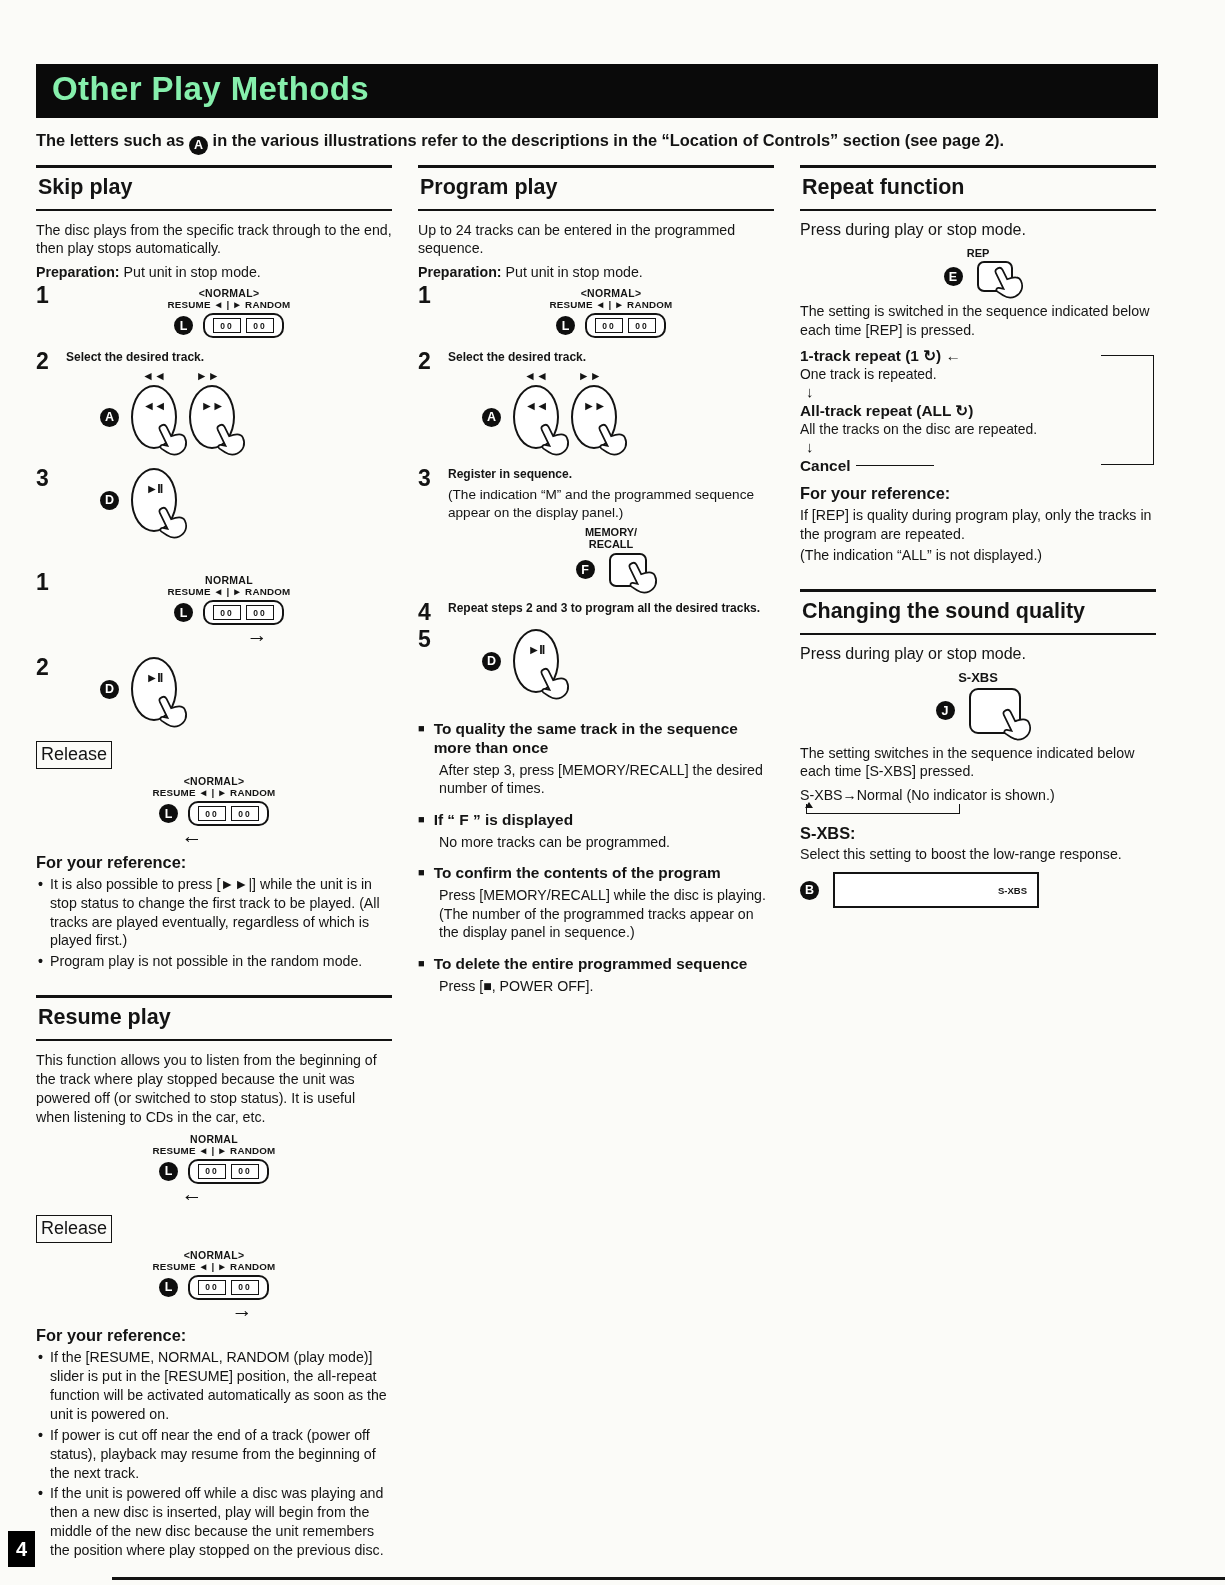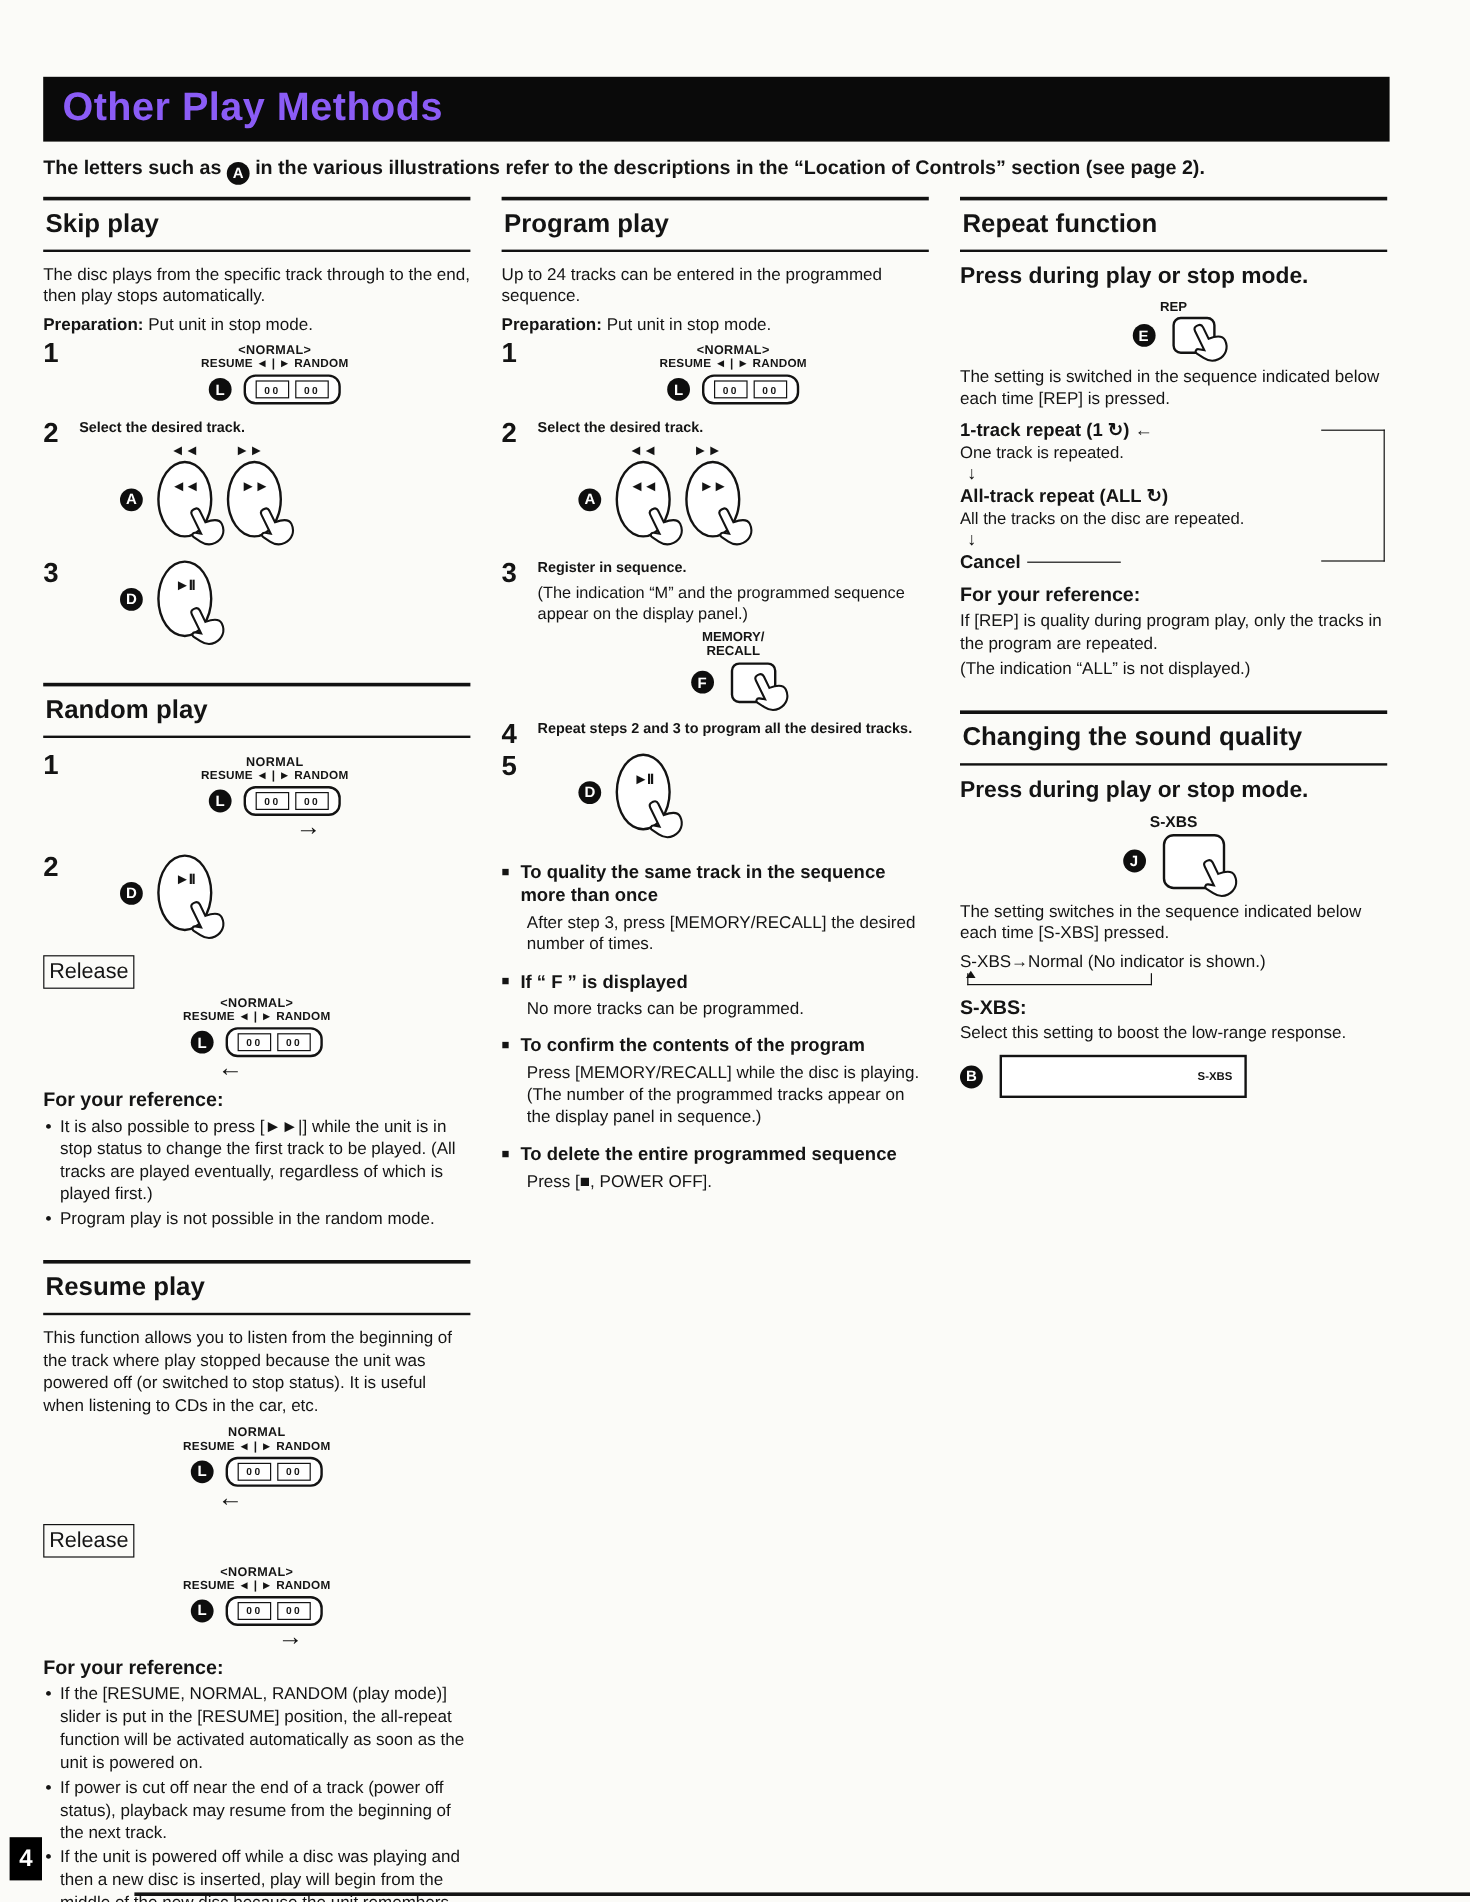--- a/index.html
+++ b/index.html
@@ -1,19 +1,19 @@
 <!DOCTYPE html>
 <html><head>
 <meta charset="utf-8">
 <style>
   html,body{margin:0;padding:0}
   body{width:1225px;height:1585px;position:relative;background:#fbfbf8;color:#141414;
        font-family:"Liberation Sans",sans-serif;overflow:hidden}
   .sheet{padding:64px 36px 0 36px}
-  .banner{background:#0a0a0a;color:#8b5cf6;font-size:33px;font-weight:700;letter-spacing:.4px;
+  .banner{background:#0a0a0a;color:#86efac;font-size:33px;font-weight:700;letter-spacing:.4px;
           padding:6px 16px 10px;width:1122px;box-sizing:border-box}
   .intro{font-weight:700;font-size:16.4px;margin:13px 0 8px}
   .badge{display:inline-flex;align-items:center;justify-content:center;width:19px;height:19px;
          border-radius:50%;background:#0e0e0e;color:#fff;font-size:12.5px;font-weight:700;
          vertical-align:-3px;flex:0 0 auto}
   .cols{display:flex;gap:26px;margin-top:10px;align-items:flex-start}
   .col{width:356px;flex:0 0 auto}
   h2.sec{font-size:21.5px;font-weight:700;margin:0 0 10px;border-top:3px solid #121212;
          border-bottom:2px solid #121212;padding:7px 2px 9px}
   .col section + section{margin-top:24px}
@@ -58,21 +58,21 @@
   .reftitle{font-size:16.4px;font-weight:700;margin:8px 0 3px}
   ul.ref{margin:0;padding-left:14px;list-style:none}
   ul.ref li{font-size:14.2px;line-height:1.33;position:relative;margin-bottom:2px}
   ul.ref li::before{content:"\2022";position:absolute;left:-12px;font-weight:700}
   
   .pbullet{margin:12px 0 0}
   .pb-title{font-size:15.4px;font-weight:700;display:flex;gap:9px;line-height:1.25}
   .pb-title::before{content:"\25A0";font-size:11px;margin-top:3px}
   .pb-body{font-size:14.2px;line-height:1.33;margin:3px 0 0 21px}
   
-  .subbold{font-size:19px;font-weight:700;margin:0 0 8px}
+  .subbold{font-size:16px;font-weight:400;margin:0 0 8px}
   .flow{position:relative;margin:6px 0 8px;padding-right:62px}
   .flowbracket{position:absolute;top:9px;bottom:11px;right:2px;width:52px;
                border:1.6px solid #131313;border-left:none}
   .ftitle{font-size:15.4px;font-weight:700;line-height:1.3}
   .fdesc{font-size:13.9px;margin:0 0 1px}
   .fdown{font-size:15px;font-weight:700;margin:0 0 1px;padding-left:6px}
   .cancelrow{display:flex;align-items:center}
   .cancelline{flex:0 0 78px;border-top:1.5px solid #131313;margin-left:6px;height:0}
   .backarrow{font-weight:700}
   
@@ -177,21 +177,20 @@
                 <svg class="hand" width="33" height="37" viewBox="0 0 30 36">
                     <use href="#handpath"></use>
                   </svg>
               </div>
             </div>
           </div>
         </div>
       </section>
 
       <section>
-        <h2 class="sec">Random play</h2>
 
         <div class="step">
           <div class="stepnum">1</div>
           <div class="stepbody">
             <div class="illo">
               <div class="sl-top">NORMAL</div>
               <div class="sl-sub">RESUME ◄ | ► RANDOM</div>
               <div class="sl-row">
                 <span class="badge">L</span>
                 <span class="sl-track">

